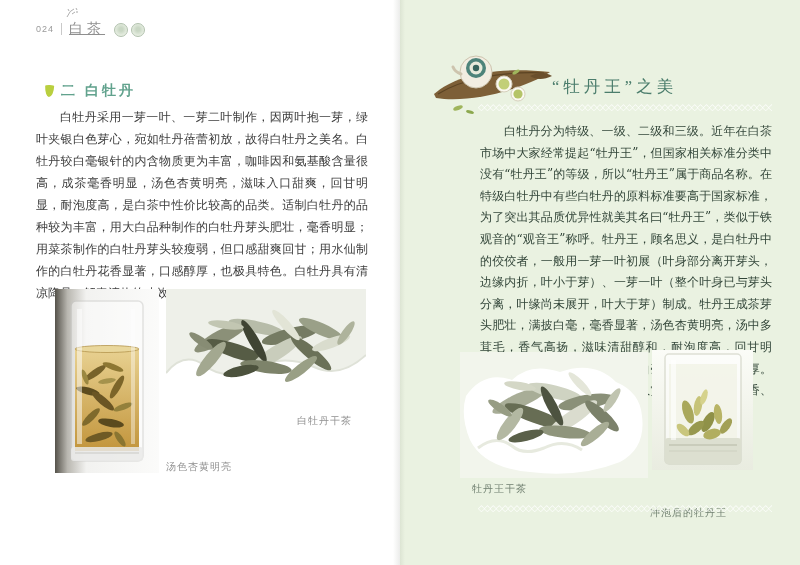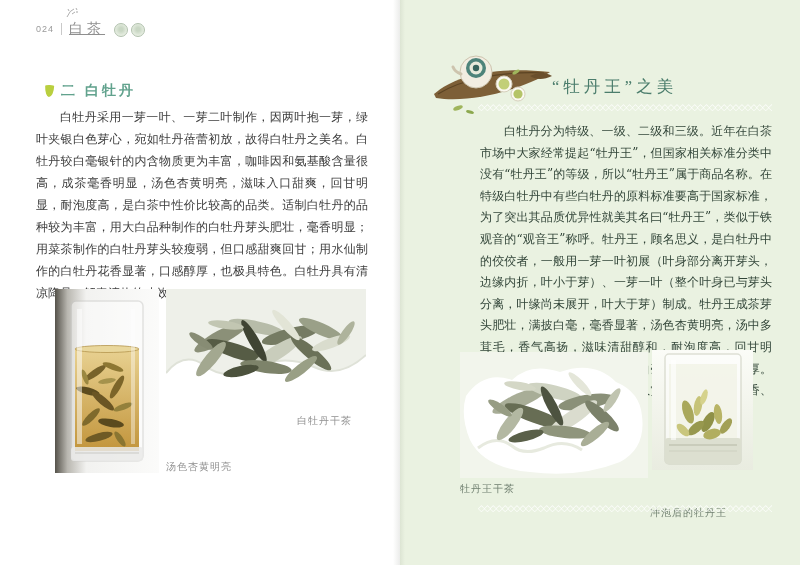--- a/index.html
+++ b/index.html
@@ -51,21 +51,21 @@
   .chain{position:absolute;height:10px;line-height:9px;overflow:hidden;color:#ffffff;
     font-size:9px;letter-spacing:-1px;white-space:nowrap;
     font-family:"DejaVu Sans",sans-serif;}
   .chain-top{left:78px;top:103px;width:294px;}
   .chain-bottom{left:78px;top:504px;width:294px;}
   .body-right{position:absolute;left:80px;top:121px;width:292px;font-size:12px;
     line-height:21.6px;color:#324539;text-align:justify;text-indent:2em;
     font-family:"DejaVu Serif",serif;}
   .ph-dish-right{left:60px;top:352px;width:188px;height:126px;}
   .ph-glass-right{left:252px;top:350px;width:101px;height:120px;}
-  .cap-dry-right{left:60px;top:482px;color:#6f7f6f;text-align:right;}
+  .cap-dry-right{left:72px;top:482px;color:#6f7f6f;text-align:right;}
   .cap-brewed-right{left:250px;top:506px;color:#6f7f6f;}
 </style>
 </head>
 <body>
 
 <div class="spread">
 
   <div class="page page-left">
 
     <div class="header">

